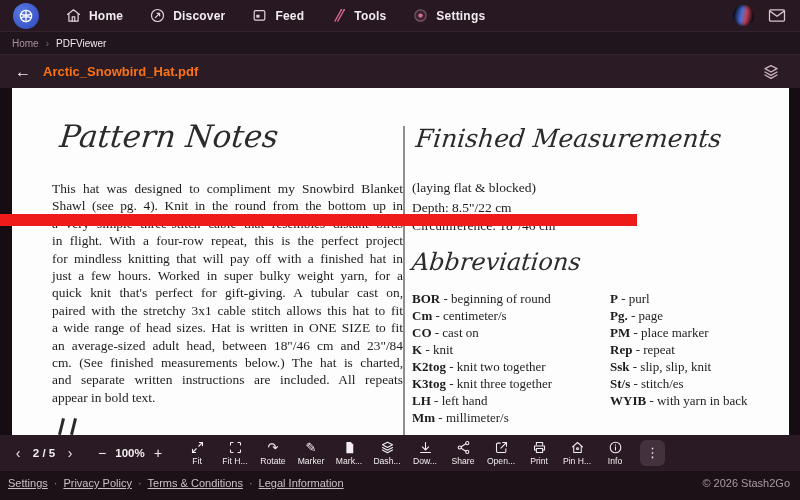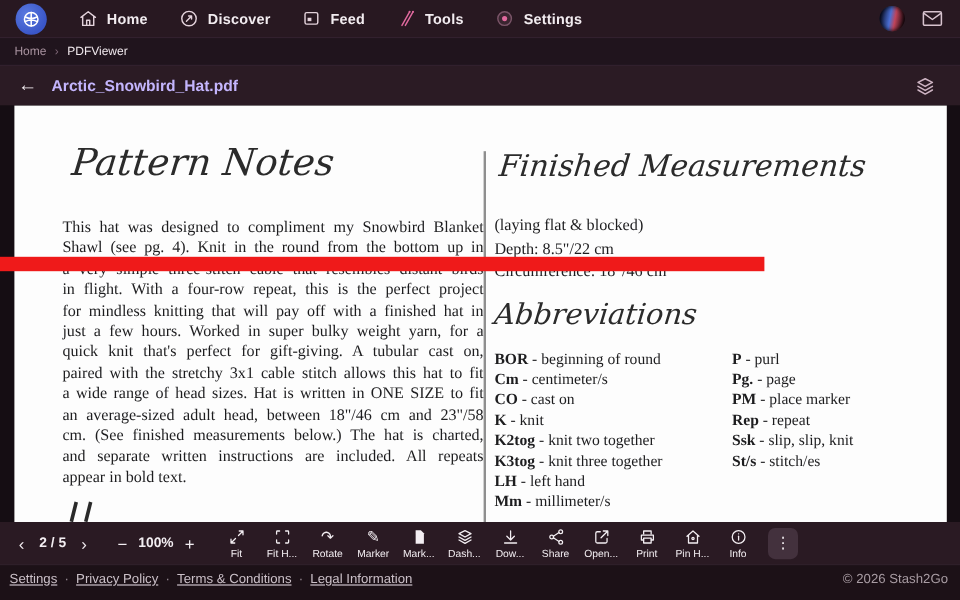--- a/index.html
+++ b/index.html
@@ -29,21 +29,21 @@
     background:#20141d; border-bottom:1px solid #31202d;
     display:flex; align-items:center; padding-left:12px; gap:7px; }
   .crumb-home { color:#a8929f; font-size:10px; }
   .crumb-sep { color:#7d6675; font-size:10px; }
   .crumb-cur { color:#f0e8ed; font-size:10px; font-weight:400; }
 
   
   .titlebar { position:absolute; top:55px; left:0; width:800px; height:33px;
     background:#2b1b24; display:flex; align-items:center; }
   .back-btn { color:#f0eaee; font-size:16px; margin-left:15px; width:20px; cursor:pointer; }
-  .fname { color:#c4b5fd; font-size:13px; font-weight:700; margin-left:8px; }
+  .fname { color:#f97316; font-size:13px; font-weight:700; margin-left:8px; }
   .layers-btn { margin-left:auto; margin-right:20px; width:18px; height:18px; color:#cdb3c2; cursor:pointer; }
 
   
   .viewer { position:absolute; top:88px; left:0; width:800px; height:347px; background:#150d13; }
   .page { position:absolute; left:12px; top:0; width:777px; height:347px; background:#fdfdfd; overflow:hidden; }
   .script { font-family:"DejaVu Serif", serif; font-style:italic; color:#2b2b2b; transform:skewX(-6deg); white-space:nowrap; }
   .h-pattern   { position:absolute; left:48px;  top:30px;  font-size:31px; }
   .h-finished  { position:absolute; left:404px; top:36px;  font-size:25px; }
   .h-abbrev    { position:absolute; left:400px; top:160px; font-size:24px; }
   .para { position:absolute; left:40px; top:92px; width:351px;
@@ -167,21 +167,21 @@
       <div class="para">
         <div class="pline">This hat was designed to compliment my Snowbird Blanket</div>
         <div class="pline">Shawl (see pg. 4). Knit in the round from the bottom up in</div>
         <div class="pline">a very simple three-stitch cable that resembles distant birds</div>
         <div class="pline">in flight. With a four-row repeat, this is the perfect project</div>
         <div class="pline">for mindless knitting that will pay off with a finished hat in</div>
         <div class="pline">just a few hours. Worked in super bulky weight yarn, for a</div>
         <div class="pline">quick knit that's perfect for gift-giving. A tubular cast on,</div>
         <div class="pline">paired with the stretchy 3x1 cable stitch allows this hat to fit</div>
         <div class="pline">a wide range of head sizes. Hat is written in ONE SIZE to fit</div>
-        <div class="pline">an average-sized adult head, between 18"/46 cm and 23"/58</div>
+        <div class="pline">an average-sized adult head, between 18"/46 cm and 23"/84</div>
         <div class="pline">cm. (See finished measurements below.) The hat is charted,</div>
         <div class="pline">and separate written instructions are included. All repeats</div>
         <div class="pline last">appear in bold text.</div>
       </div>
 
       <div class="stroke-partial">
           <i></i>
           <i></i>
         </div>
 
@@ -204,20 +204,21 @@
         <div class="abbr-row"><b>LH</b><span> - left hand</span></div>
         <div class="abbr-row"><b>Mm</b><span> - millimeter/s</span></div>
       </div>
       <div class="abbr-col right">
         <div class="abbr-row"><b>P</b><span> - purl</span></div>
         <div class="abbr-row"><b>Pg.</b><span> - page</span></div>
         <div class="abbr-row"><b>PM</b><span> - place marker</span></div>
         <div class="abbr-row"><b>Rep</b><span> - repeat</span></div>
         <div class="abbr-row"><b>Ssk</b><span> - slip, slip, knit</span></div>
         <div class="abbr-row"><b>St/s</b><span> - stitch/es</span></div>
+        <div class="abbr-row"><b>WYIB</b><span> - with yarn in back</span></div>
       </div>
     </div>
     <div class="red-marker"></div>
   </div>
 
   <div class="toolbar">
     <span class="tb-chev" style="margin-left:10px">‹</span>
     <span class="tb-page">2 / 5</span>
     <span class="tb-chev">›</span>
     <span class="tb-mp" style="margin-left:16px">−</span>

